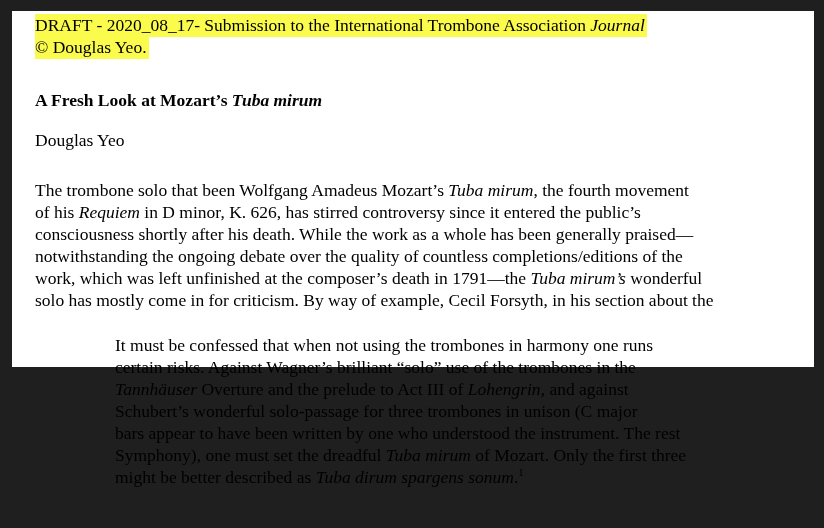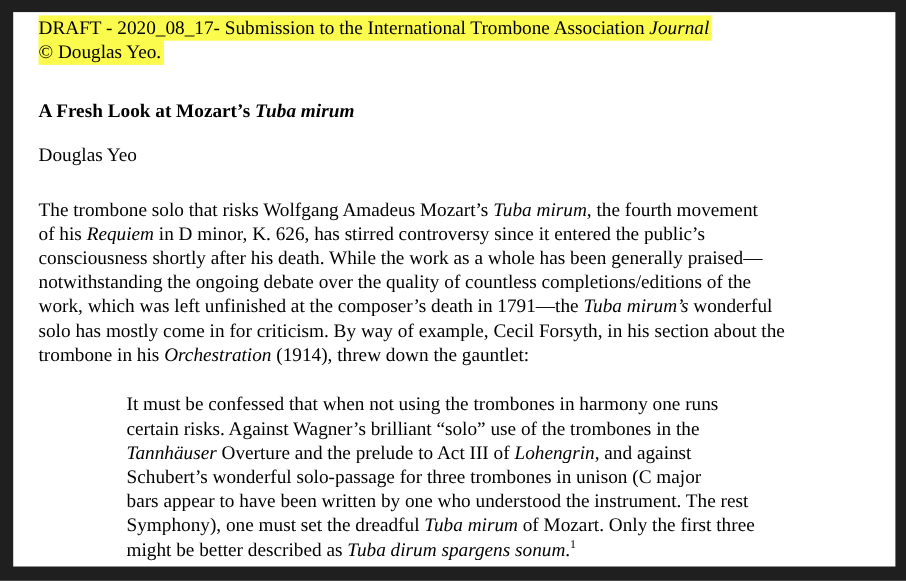--- a/index.html
+++ b/index.html
@@ -11,21 +11,21 @@
   html,body{margin:0;padding:0;}
   body{
     width:824px;height:528px;
     background:var(--frame);
     position:relative;
     overflow:hidden;
   }
   .page{
     position:absolute;
     left:12px;top:11px;
-    width:802px;height:504px;
+    width:802px;height:356px;
     background:var(--page);
   }
   #doc{
     font-family:"Liberation Serif","DejaVu Serif",serif;
     font-size:17.5px;
     line-height:22px;
     color:var(--text);
     padding:2px 0 0 23px;
   }
   .line{white-space:pre;}
@@ -48,27 +48,26 @@
         <div class="line"><span class="hl"><span class="">DRAFT - 2020_08_17- Submission to the International Trombone Association </span><span class="i ">Journal</span></span></div>
         <div class="line"><span class="hl"><span class="">© Douglas Yeo.</span></span></div>
       </div>
       <div class="block title">
         <div class="line"><span class="b ">A Fresh Look at Mozart’s </span><span class="i b ">Tuba mirum</span></div>
       </div>
       <div class="block byline">
         <div class="line"><span class="">Douglas Yeo</span></div>
       </div>
       <div class="block paragraph">
-        <div class="line"><span class="">The trombone solo that risks Wolfgang Amadeus Mozart’s </span><span class="i ">Tuba mirum</span><span class="">, the fourth movement</span></div>
+        <div class="line"><span class="">The trombone solo that been Wolfgang Amadeus Mozart’s </span><span class="i ">Tuba mirum</span><span class="">, the fourth movement</span></div>
         <div class="line"><span class="">of his </span><span class="i ">Requiem</span><span class=""> in D minor, K. 626, has stirred controversy since it entered the public’s</span></div>
         <div class="line"><span class="">consciousness shortly after his death. While the work as a whole has been generally praised—</span></div>
         <div class="line"><span class="">notwithstanding the ongoing debate over the quality of countless completions/editions of the</span></div>
         <div class="line"><span class="">work, which was left unfinished at the composer’s death in 1791—the </span><span class="i ">Tuba mirum’s</span><span class=""> wonderful</span></div>
         <div class="line"><span class="">solo has mostly come in for criticism. By way of example, Cecil Forsyth, in his section about the</span></div>
-        <div class="line"><span class="">trombone in his </span><span class="i ">Orchestration</span><span class=""> (1914), threw down the gauntlet:</span></div>
       </div>
       <div class="block blockquote">
         <div class="line"><span class="">It must be confessed that when not using the trombones in harmony one runs</span></div>
         <div class="line"><span class="">certain risks. Against Wagner’s brilliant “solo” use of the trombones in the</span></div>
         <div class="line"><span class="i ">Tannhäuser</span><span class=""> Overture and the prelude to Act III of </span><span class="i ">Lohengrin</span><span class="">, and against</span></div>
         <div class="line"><span class="">Schubert’s wonderful solo-passage for three trombones in unison (C major</span></div>
         <div class="line"><span class="">bars appear to have been written by one who understood the instrument. The rest</span></div>
         <div class="line"><span class="">Symphony), one must set the dreadful </span><span class="i ">Tuba mirum</span><span class=""> of Mozart. Only the first three</span></div>
         <div class="line"><span class="">might be better described as </span><span class="i ">Tuba dirum spargens sonum</span><span class="">.</span><span class="sup ">1</span></div>
       </div>

